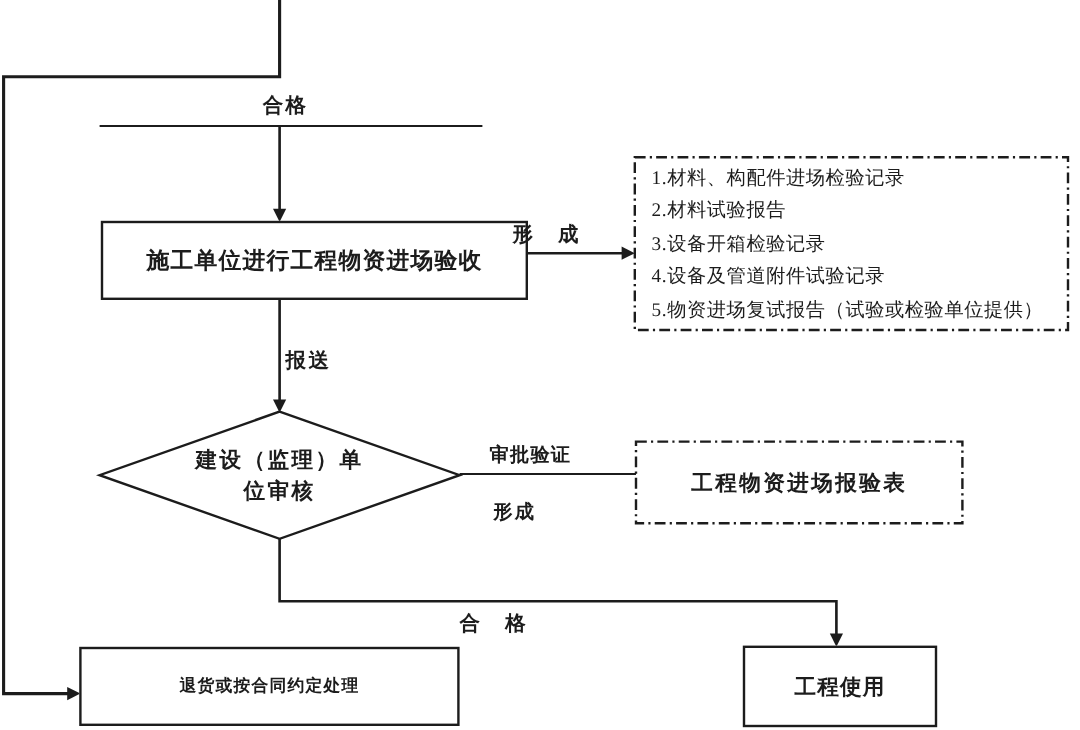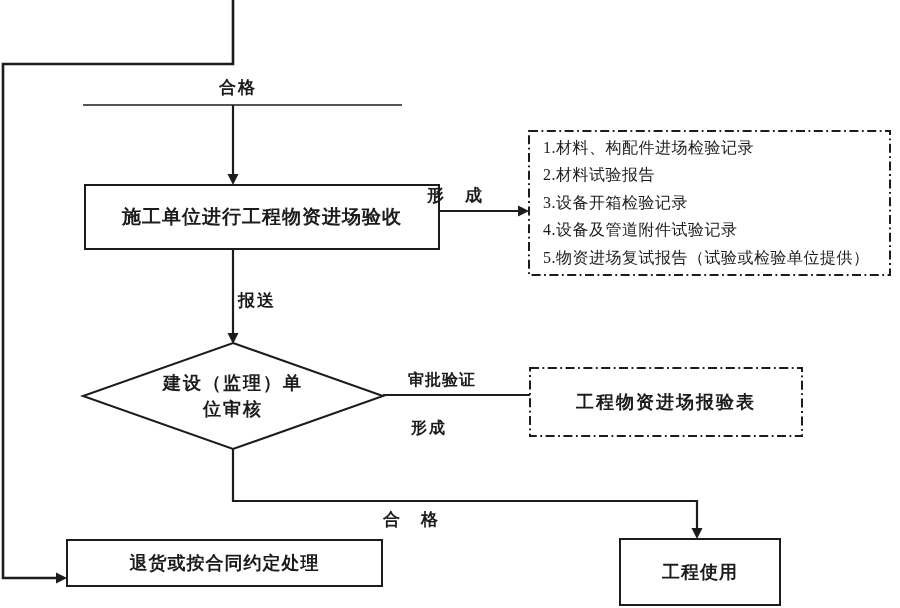--- a/index.html
+++ b/index.html
@@ -83,22 +83,22 @@
     width: 272px; height: 68px;
     display: flex;
     align-items: center;
     justify-content: center;
     font-size: 18px;
     font-weight: bold;
     letter-spacing: 2px;
   }
   #return-box {
     left: 66px; top: 539px;
-    width: 317px; height: 48px;
-    font-size: 18px;
+    width: 317px; height: 66px;
+    font-size: 14px;
   }
   #use-box {
     left: 619px; top: 538px;
     width: 162px; height: 68px;
     font-size: 18px;
   }
   #label-qualified-top  { left: 219px; top: 78px;  width: 60px; }
   #label-form-top       { left: 427px; top: 186px; width: 90px; }
   #label-submit         { left: 238px; top: 291px; width: 64px; }
   #label-approve-verify { left: 408px; top: 370px; width: 84px; font-size: 16px; letter-spacing: 1px; }

